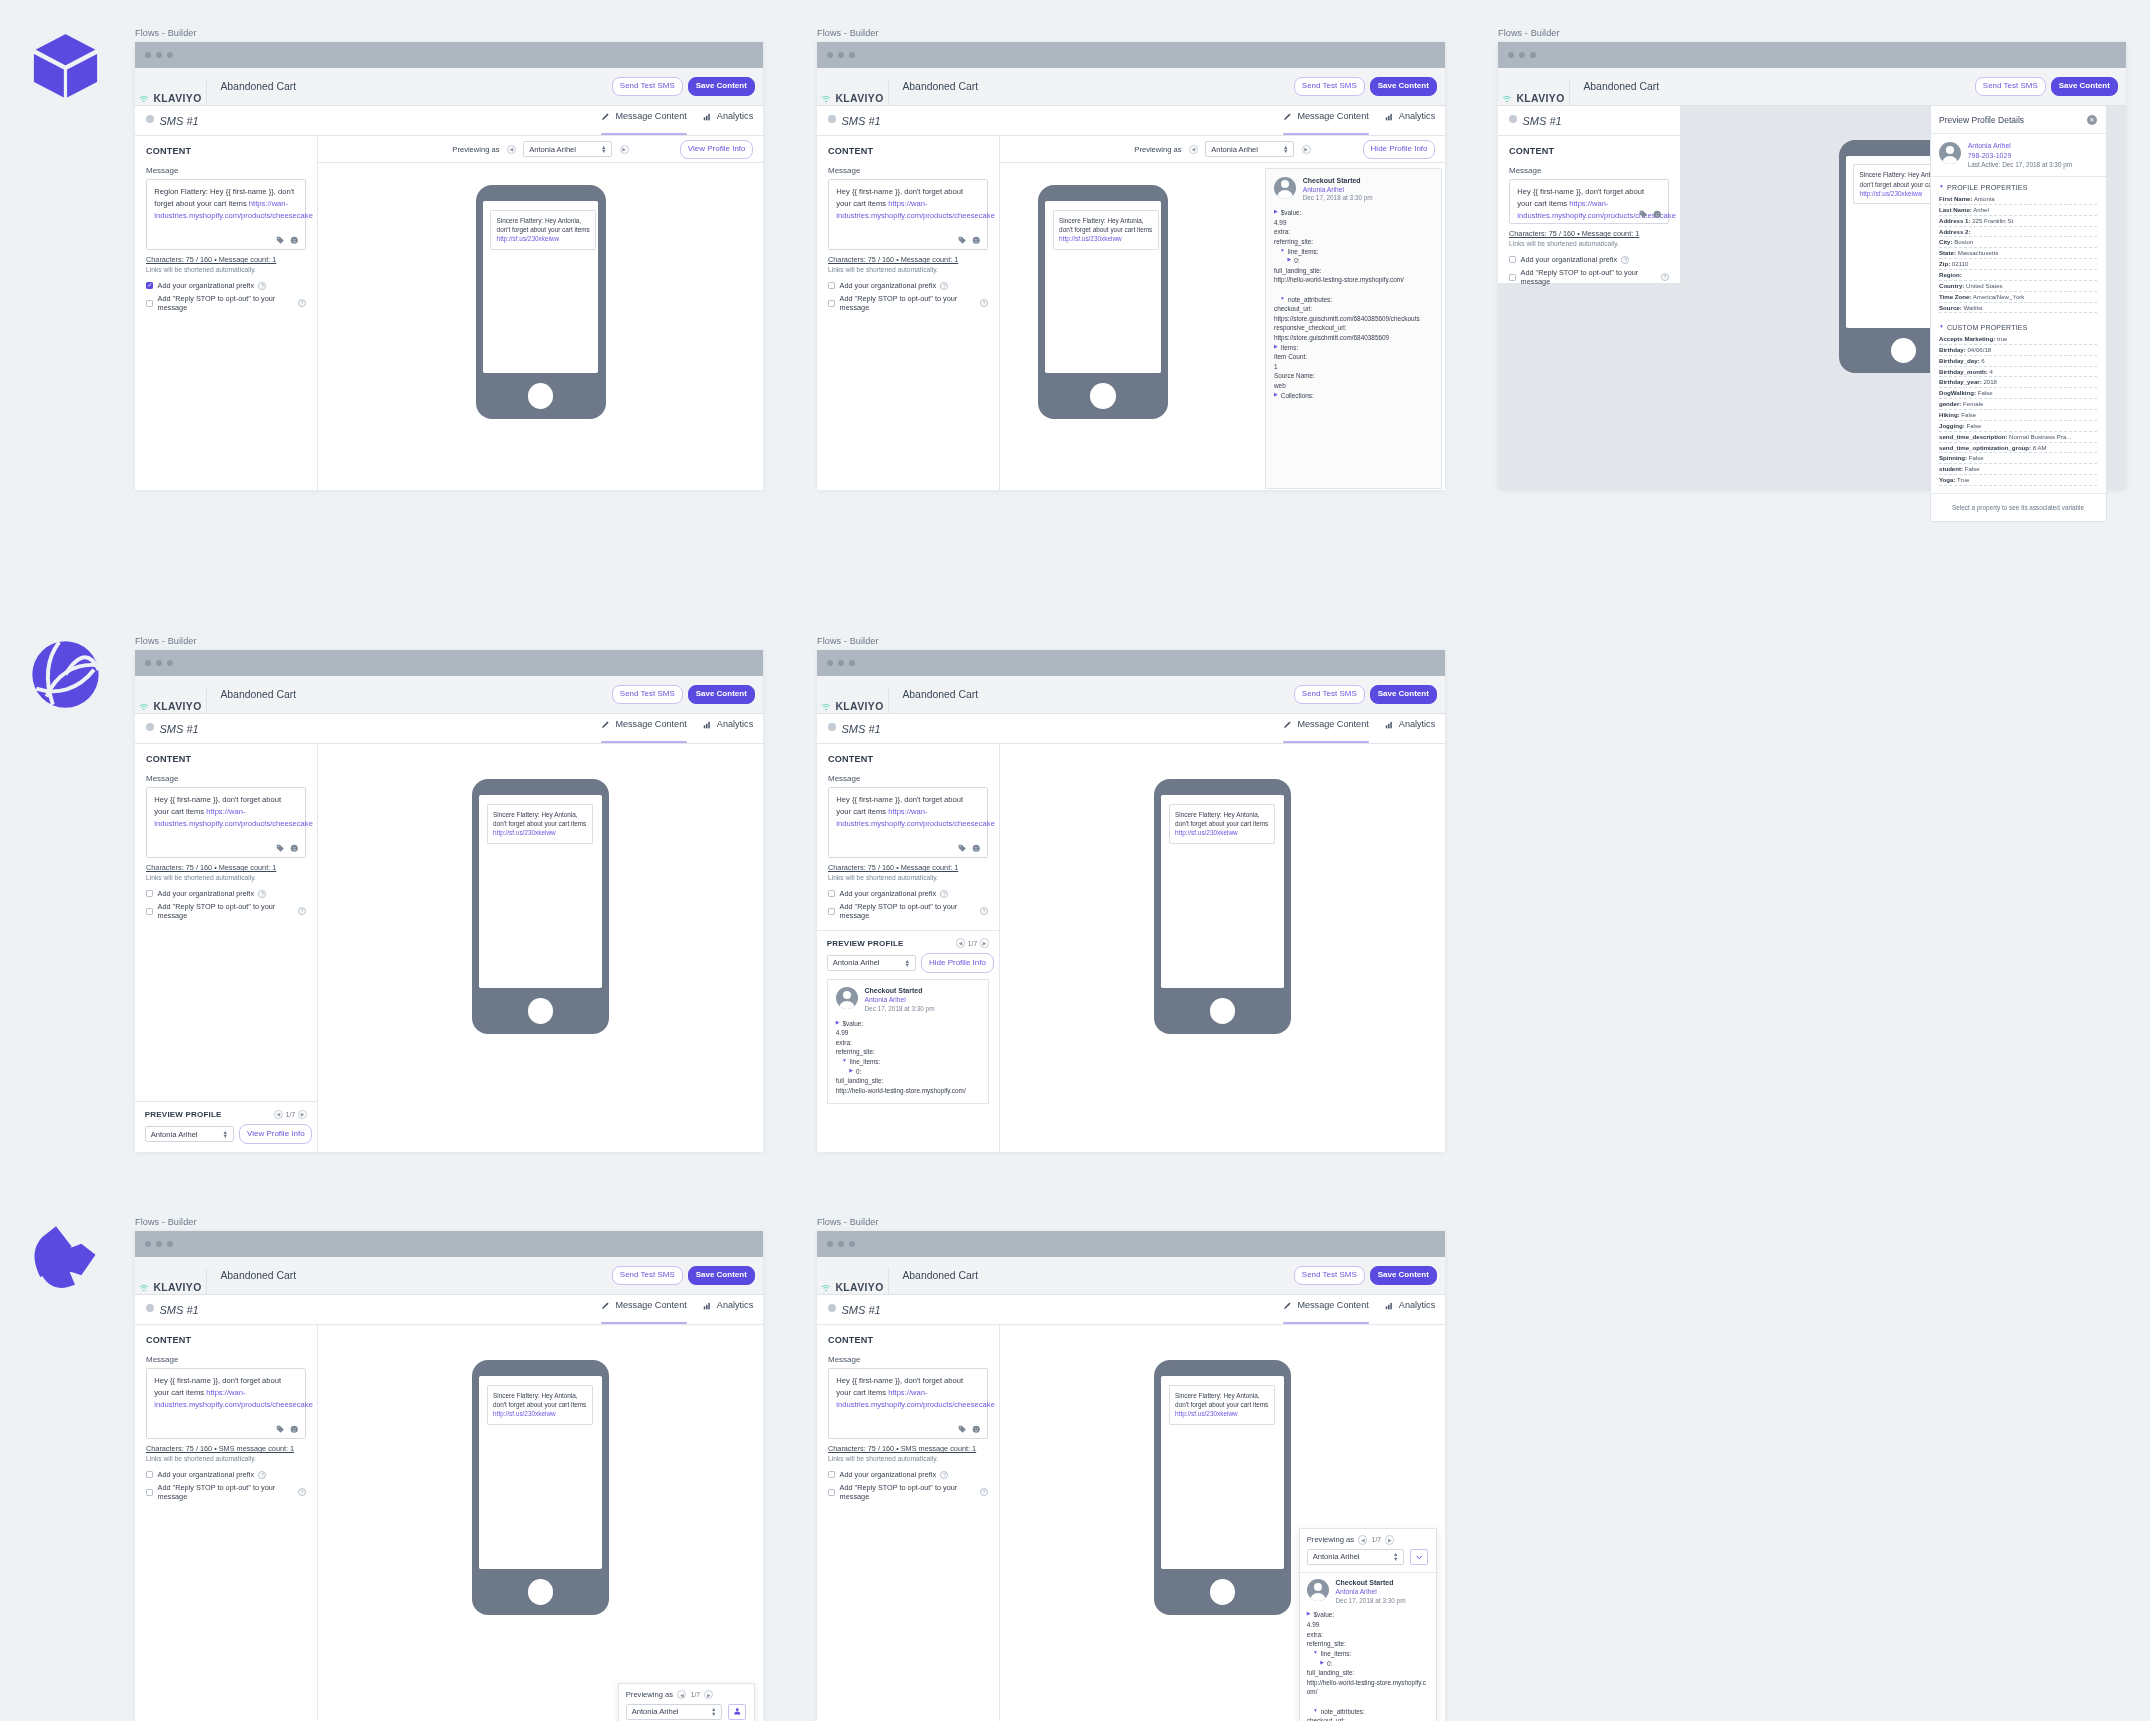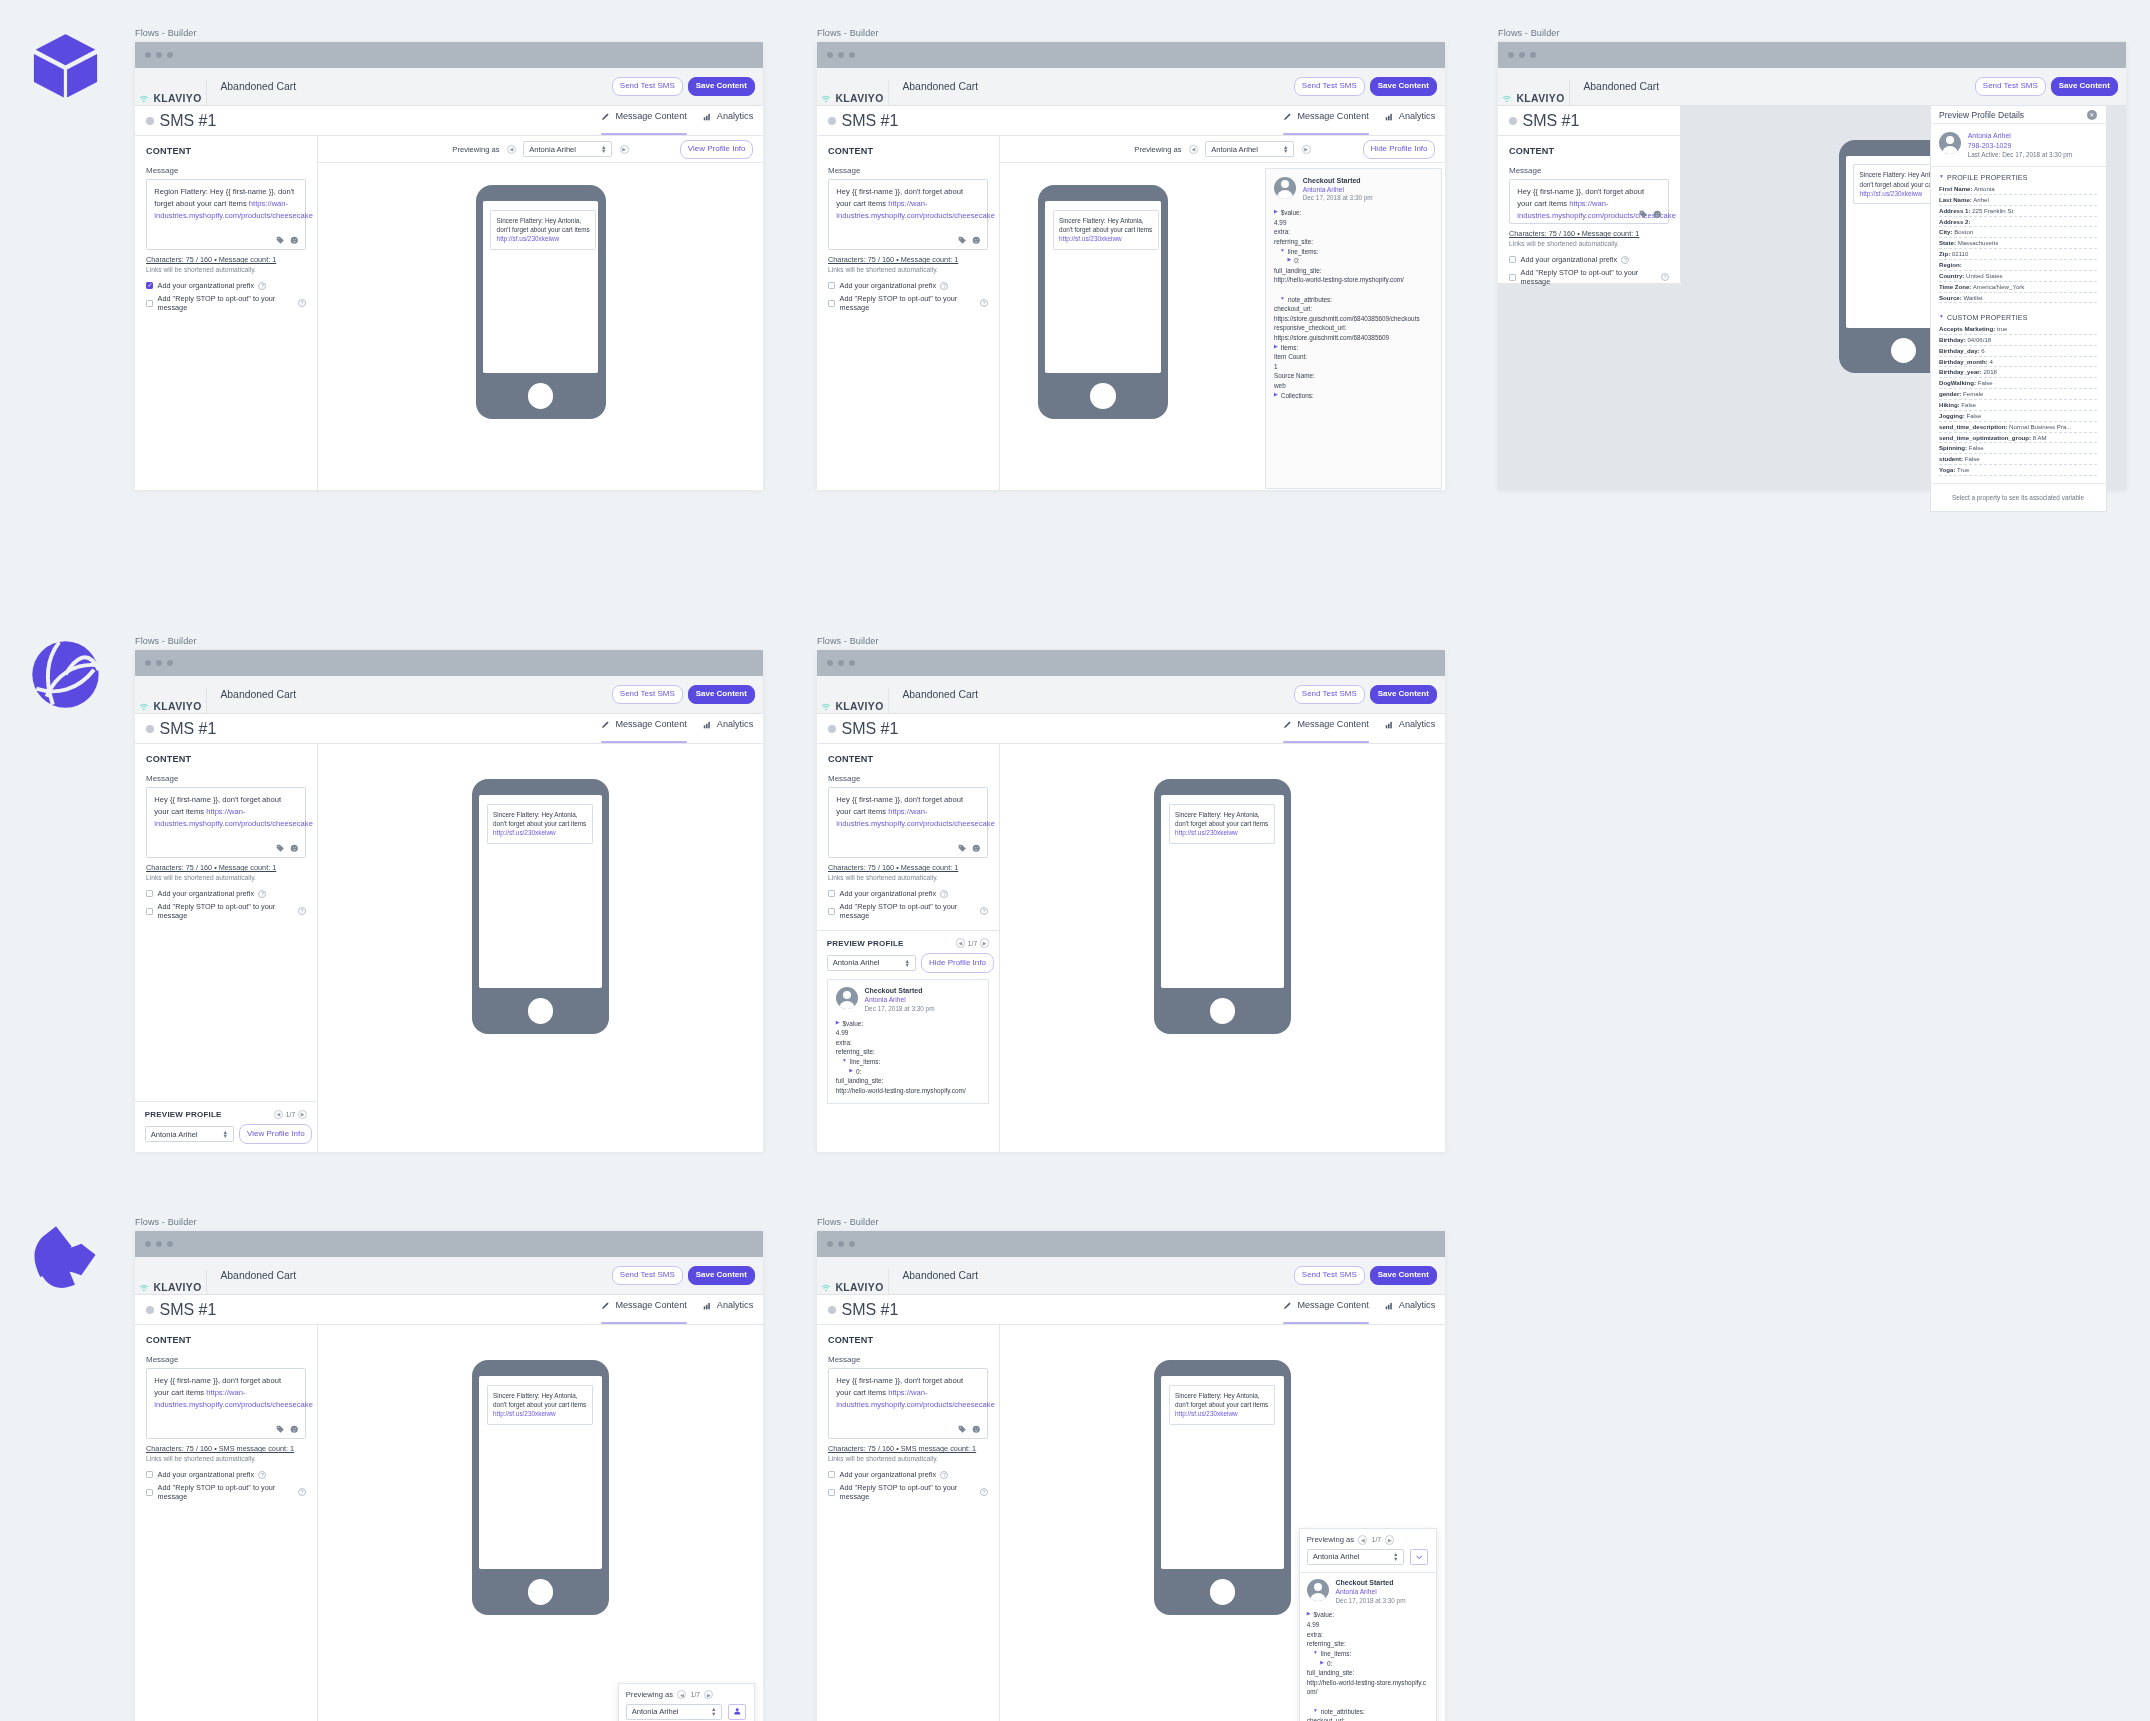--- a/index.html
+++ b/index.html
@@ -36,22 +36,22 @@
                     align-items: center; }
   .btn { font-size: 8px; border-radius: 8px; padding: 4.9px 6.7px;
          line-height: 1; white-space: nowrap; cursor: pointer; }
   .btn-ghost { background: #fff; color: #6b57e0; border: 0.6px solid #c9c1f2; }
   .btn-primary { background: #5b4ae0; color: #fff; border: 0.6px solid #5b4ae0;
                  font-weight: bold; }
 
   .subbar { height: 30.5px; background: #fff; border-bottom: 0.6px solid #e3e7ec;
             display: flex; align-items: center; position: relative;
             padding: 0 11px; }
-  .sms-chip { display: flex; align-items: center; gap: 5.5px; font-size: 16px;
-              color: #3c4858; }
+  .sms-chip { display: flex; gap: 5.5px; font-size: 11px;
+              color: #3c4858; font-style: italic; }
   .sms-bullet { width: 8px; height: 8px; border-radius: 50%; background: #c4cbd4; }
   .tabs { position: absolute; right: 9.8px; display: flex; gap: 16px;
           align-items: flex-end; height: 100%; }
   .tab { display: flex; align-items: center; gap: 5px; font-size: 9.1px;
          color: #3c4858; height: 100%; padding-bottom: 9px; cursor: pointer;
          position: relative; }
   .tab.active::after { content: ""; position: absolute; left: 0; right: 0;
          bottom: 0; height: 2.4px; background: #b9b0ef; border-radius: 1.2px; }
   .tab svg { width: 9.1px; height: 9.1px; }
 
@@ -124,21 +124,21 @@
   .evt-who { font-size: 6.7px; color: #6b57e0; margin-top: 1.8px; }
   .evt-when { font-size: 6.4px; color: #7b8794; margin-top: 1.8px; }
   .jrow { font-size: 6.4px; color: #39414f; line-height: 1.5; white-space: pre-wrap;
           word-break: break-all; }
   .jrow.k { display: flex; gap: 3px; align-items: flex-start; }
   .caret { color: #6b57e0; font-size: 4.9px; line-height: 1.7; flex: 0 0 auto; }
   .ind1 { padding-left: 6.1px; }
   .ind2 { padding-left: 13.4px; }
 
   .ppd { background: #fff; border: 0.6px solid #dfe4ea; }
-  .ppd-head { height: 18px; border-bottom: 0.6px solid #e6eaef; display: flex;
+  .ppd-head { height: 28px; border-bottom: 0.6px solid #e6eaef; display: flex;
               align-items: center; justify-content: space-between; padding: 0 8.5px; }
   .ppd-title { font-size: 8.5px; color: #3c4858; }
   .xbtn { width: 10.4px; height: 10.4px; border-radius: 50%; background: #8f99a6;
           color: #fff; font-size: 6.1px; display: flex; align-items: center;
           justify-content: center; }
   .ppd-id { display: flex; gap: 6.7px; padding: 8px 8.5px; border-bottom: 0.6px solid #e6eaef; }
   .ppd-name { font-size: 7px; color: #6b57e0; }
   .ppd-phone { font-size: 7px; color: #6b57e0; margin-top: 2.4px; }
   .ppd-last { font-size: 6.4px; color: #6b7785; margin-top: 2.4px; }
   .ppd-sec { padding: 6.1px 8.5px 3.7px 8.5px; }

